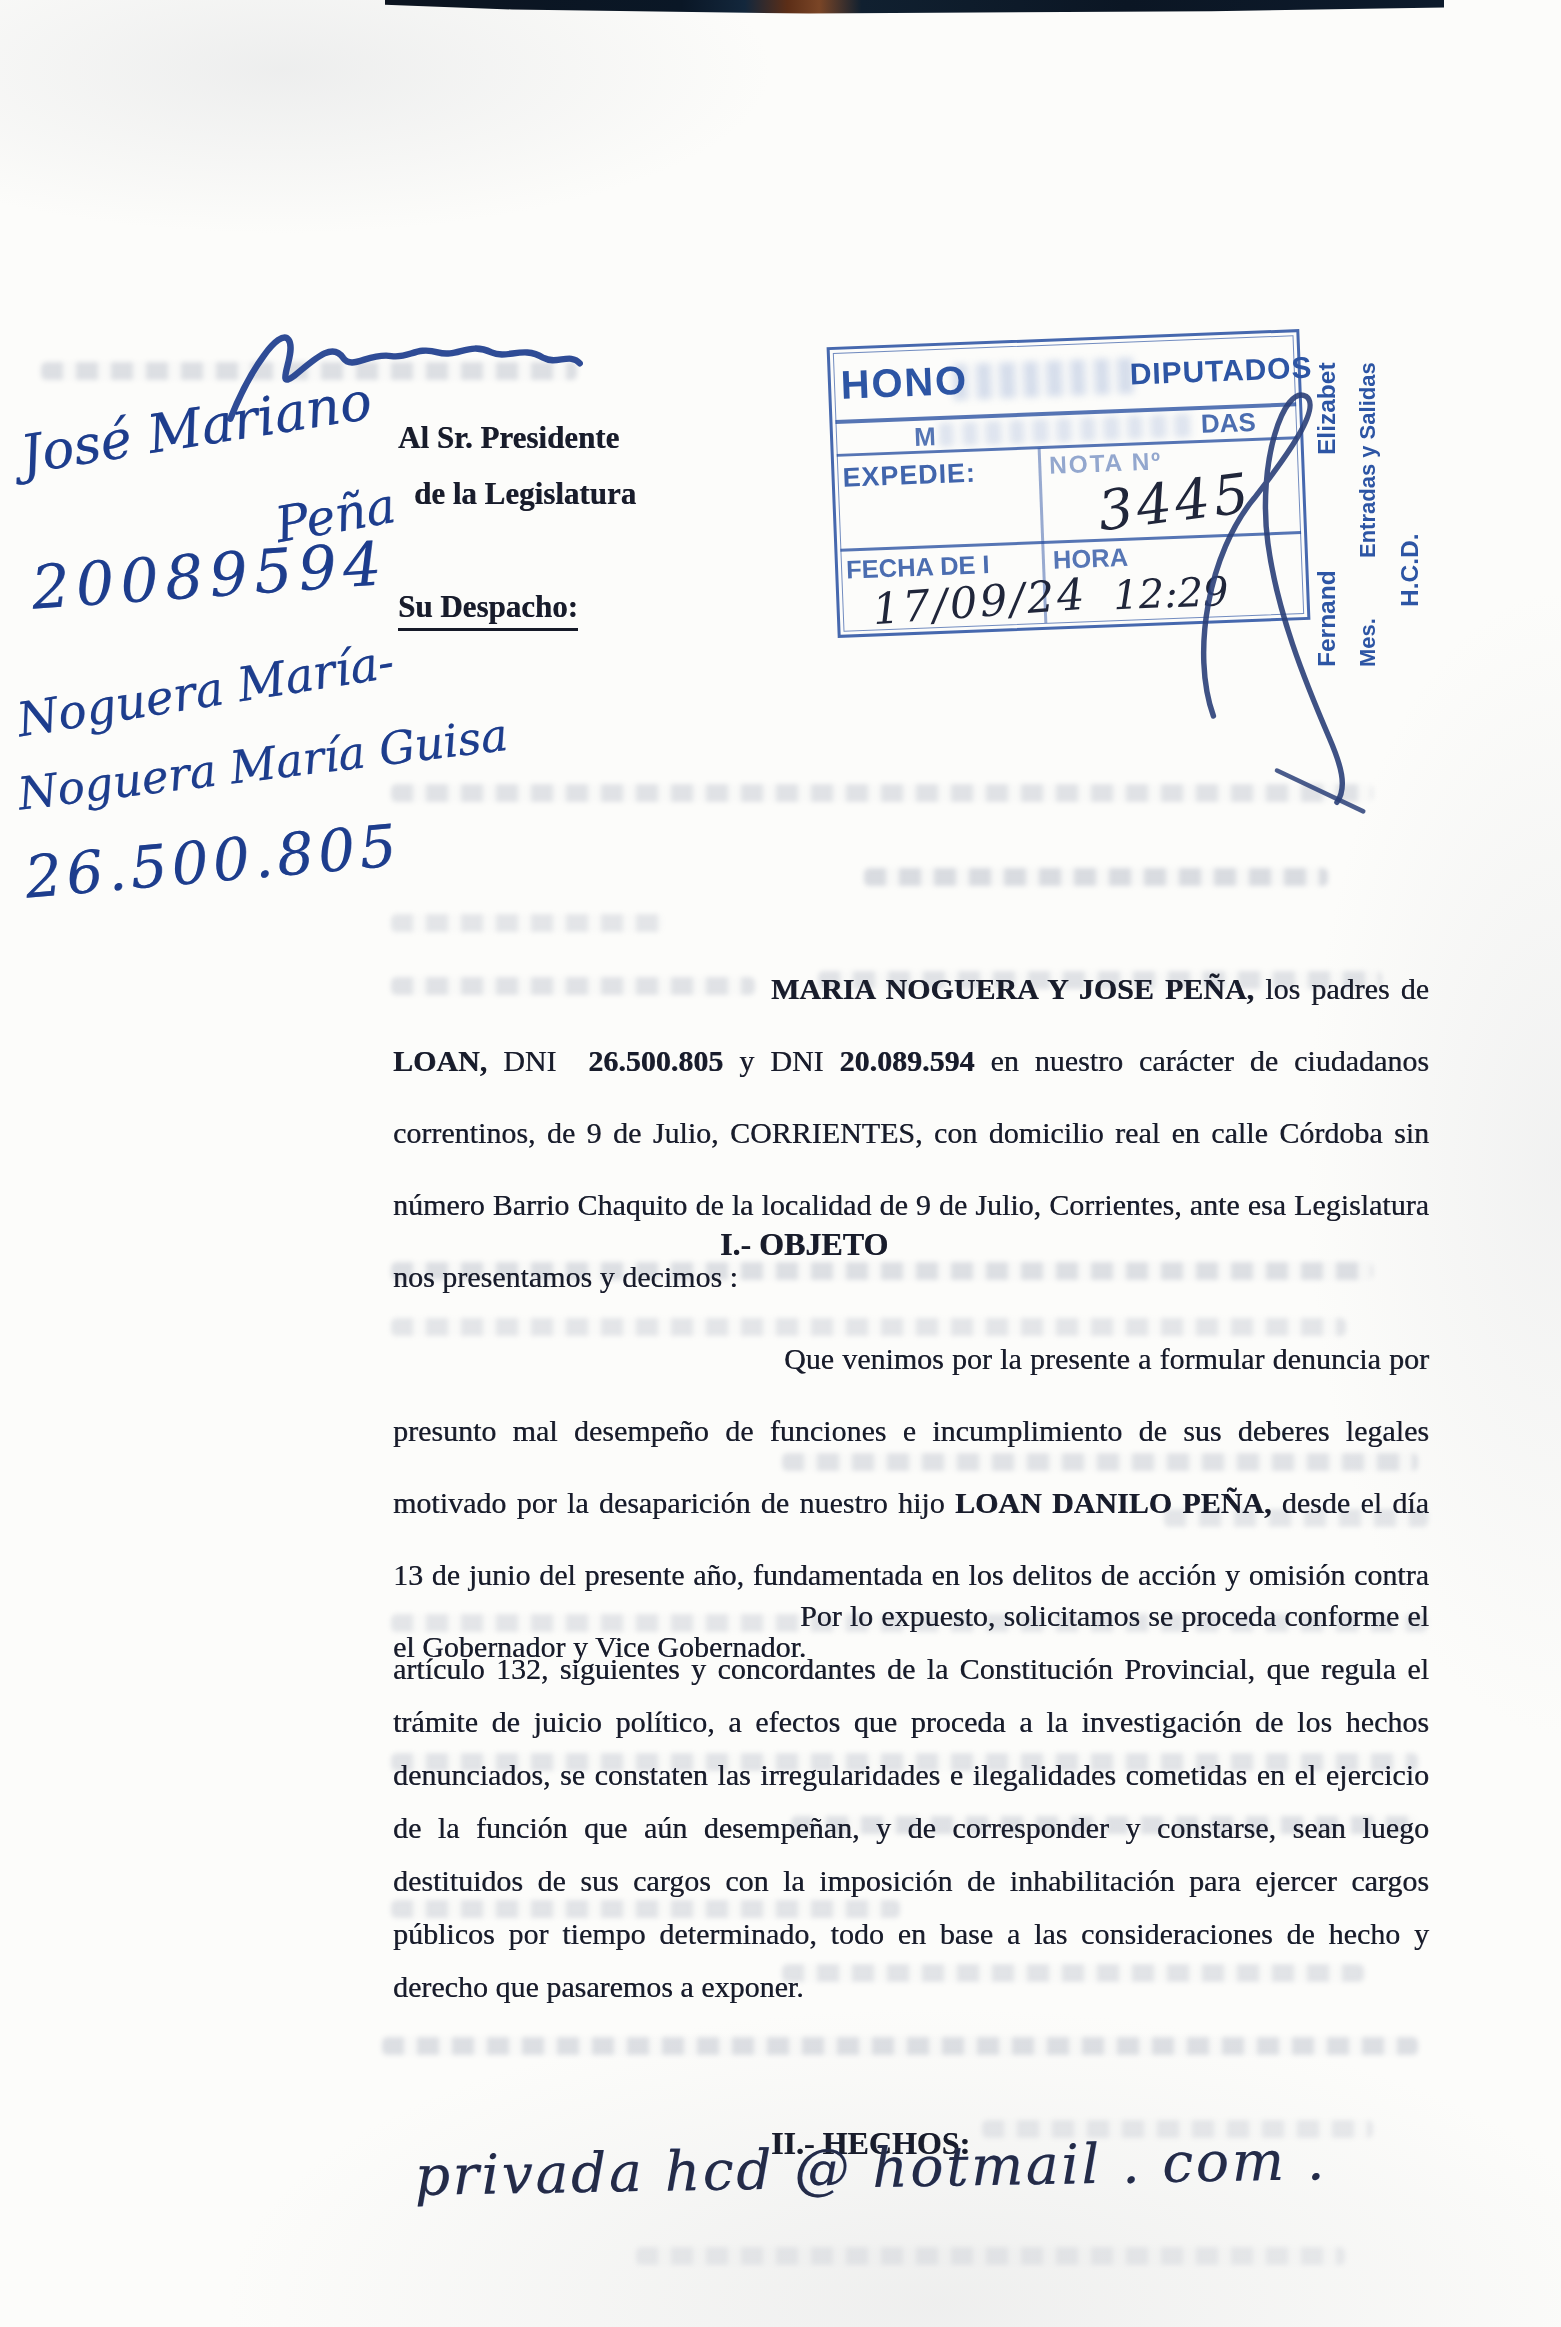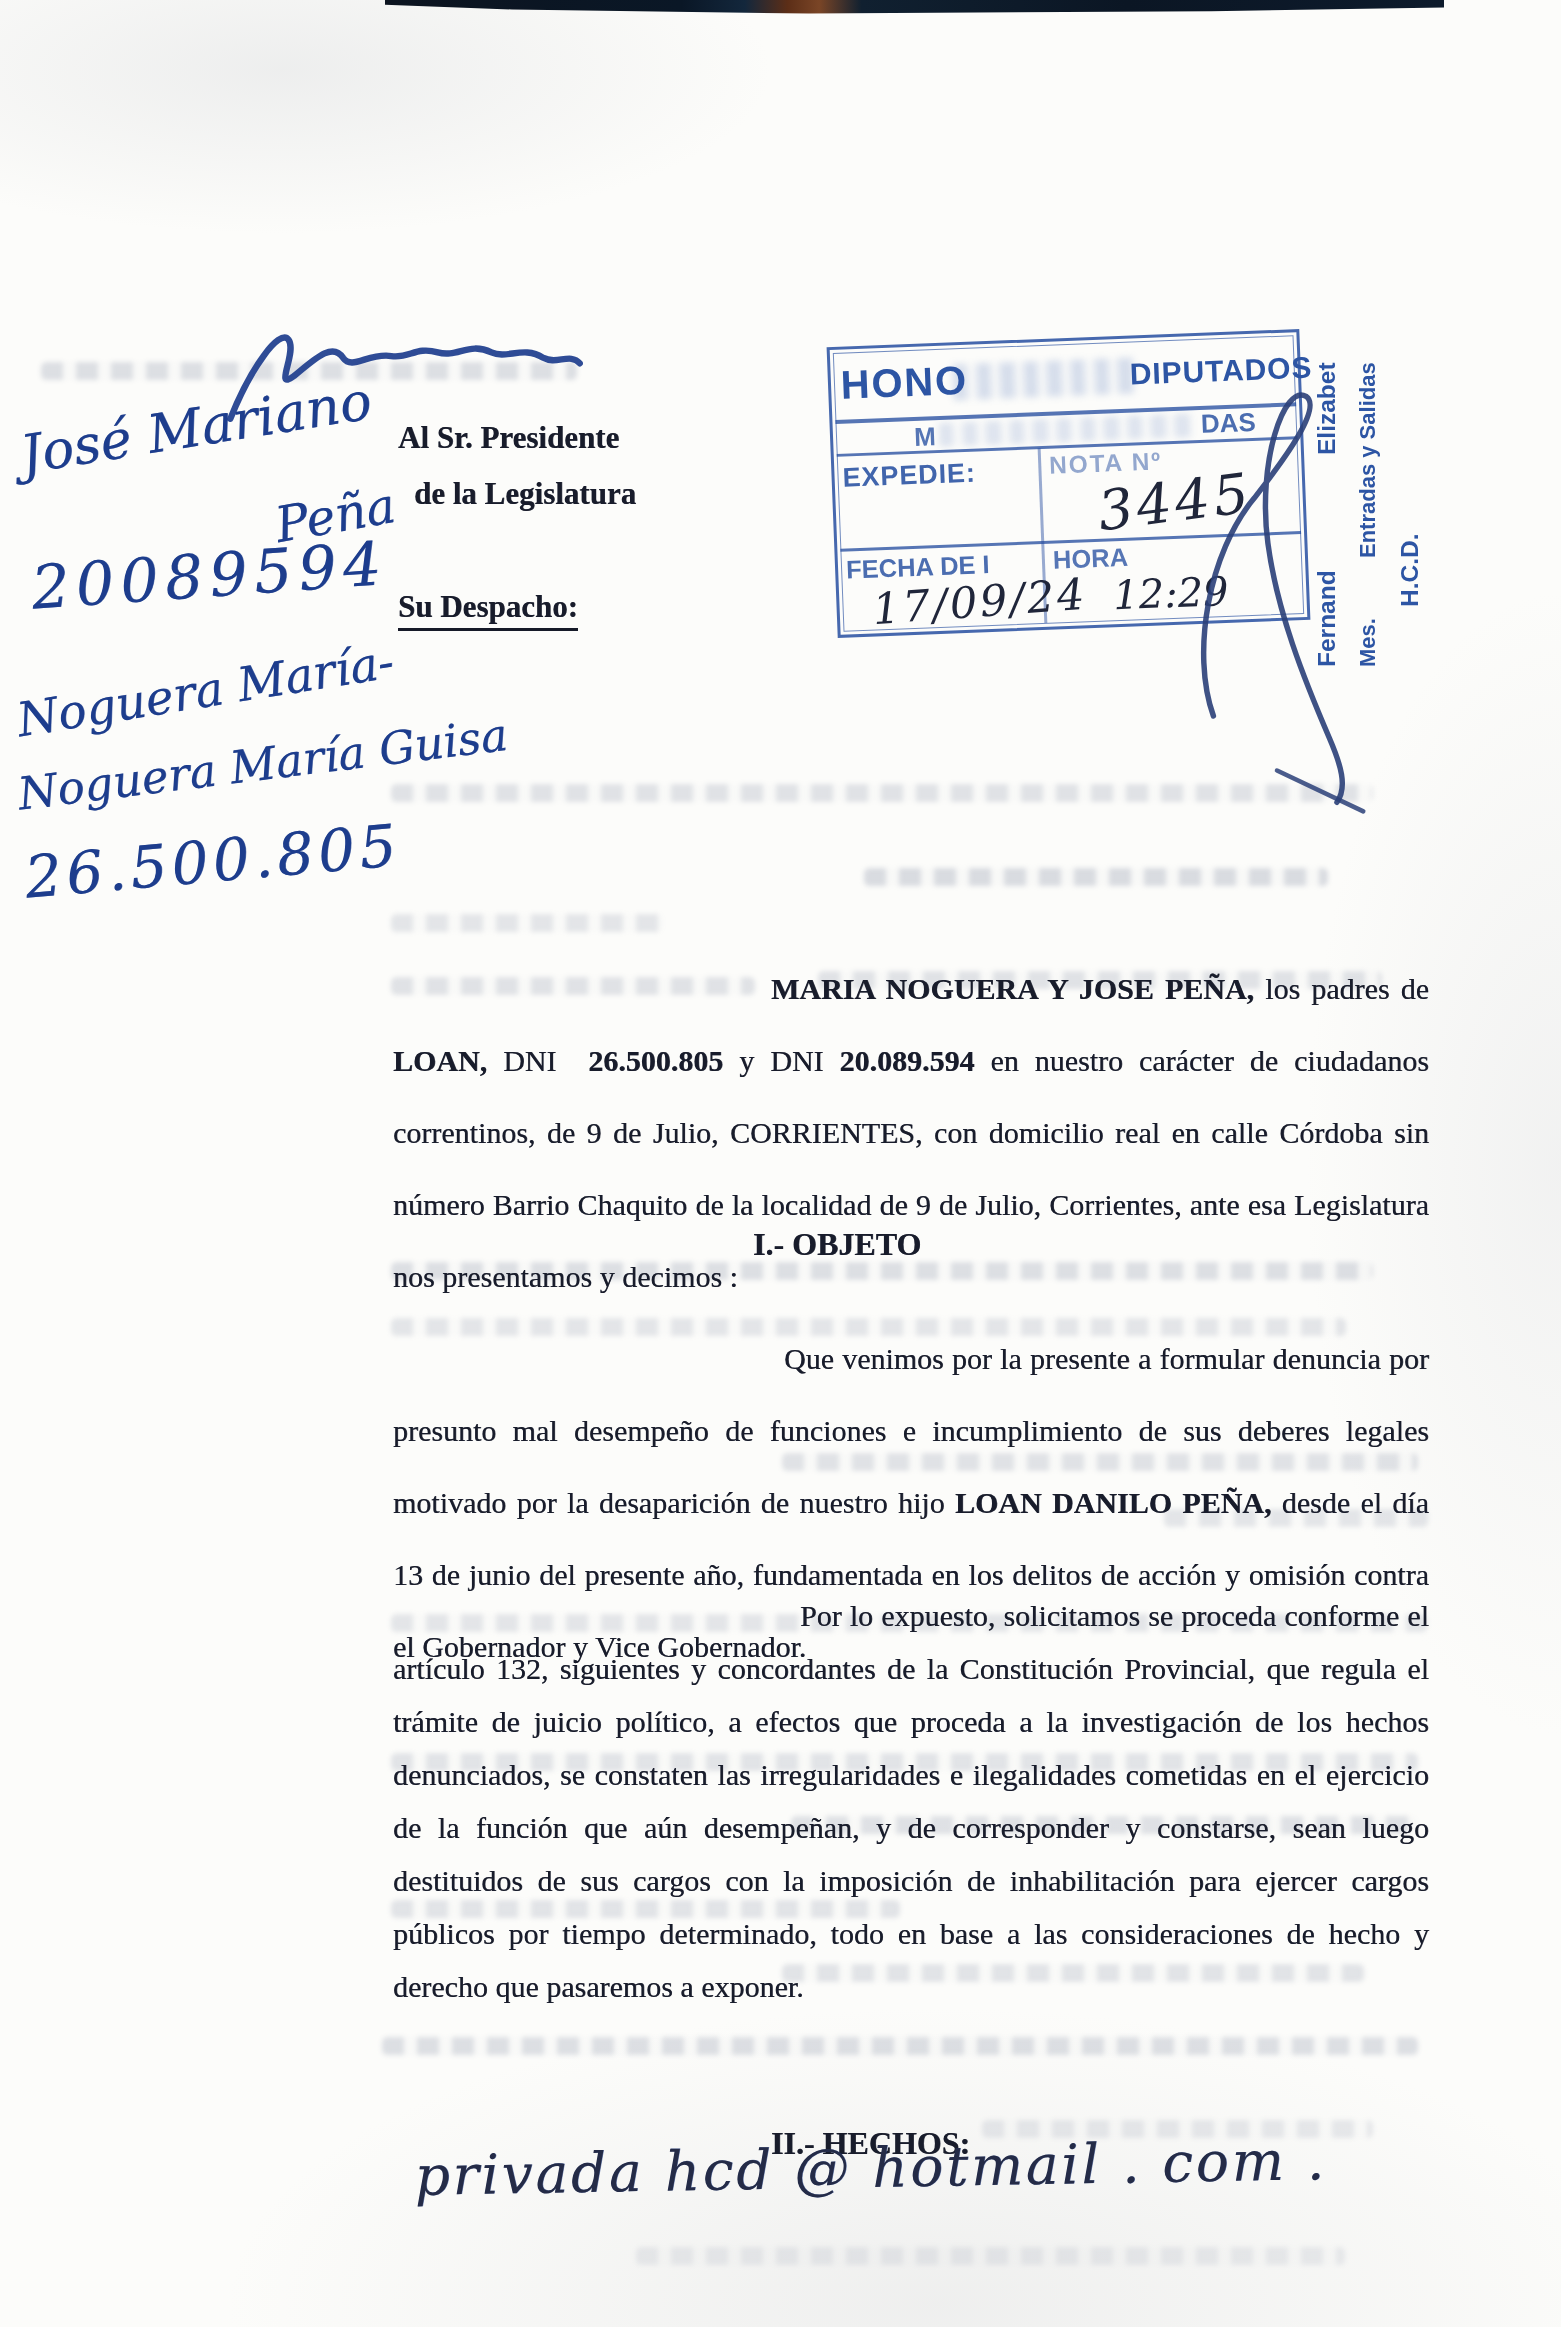--- a/index.html
+++ b/index.html
@@ -124,21 +124,21 @@
   </div>
 
   <svg style="position:absolute;left:1177px;top:380px;" width="200" height="445" viewBox="0 0 220 490">
     <path d="M40,370 C15,300 35,190 85,130 C120,85 160,30 142,18 C118,4 88,90 100,180 C110,255 140,330 168,395 C180,423 188,448 176,465" fill="none" stroke="#2a3f78" stroke-width="6" stroke-linecap="round" opacity=".9"></path>
     <path d="M110,430 L205,475" fill="none" stroke="#2a3f78" stroke-width="5" stroke-linecap="round" opacity=".85"></path>
   </svg>
 
 
   <p class="para typed" style="top:953px;text-indent:378px;margin:0;"><span class="b">MARIA NOGUERA Y JOSE PEÑA,</span><span> los padres de </span><span class="b">LOAN,</span><span> DNI&nbsp; </span><span class="b">26.500.805</span><span> y DNI </span><span class="b">20.089.594</span><span> en nuestro carácter de ciudadanos correntinos, de 9 de Julio, CORRIENTES, con domicilio real en calle Córdoba sin número Barrio Chaquito de la localidad de 9 de Julio, Corrientes, ante esa Legislatura nos presentamos y decimos :</span></p>
 
-  <div class="typed hline" style="position:absolute;left:753px;top:1226px;font-size:32px;">I.- OBJETO</div>
+  <div class="typed hline" style="position:absolute;left:720px;top:1226px;font-size:32px;">I.- OBJETO</div>
 
   <p class="para typed" style="top:1323px;text-indent:391px;margin:0;"><span>Que venimos por la presente a formular denuncia por presunto mal desempeño de funciones e incumplimiento de sus deberes legales motivado por la desaparición de nuestro hijo </span><span class="b">LOAN DANILO PEÑA,</span><span> desde el día 13 de junio del presente año, fundamentada en los delitos de acción y omisión contra el Gobernador y Vice Gobernador.</span></p>
   <p class="para typed" style="top:1589px;text-indent:407px;margin:0;line-height:53px;"><span>Por lo expuesto, solicitamos se proceda conforme el artículo 132, siguientes y concordantes de la Constitución Provincial, que regula el trámite de juicio político, a efectos que proceda a la investigación de los hechos denunciados, se constaten las irregularidades e ilegalidades cometidas en el ejercicio de la función que aún desempeñan, y de corresponder y constarse, sean luego destituidos de sus cargos con la imposición de inhabilitación para ejercer cargos públicos por tiempo determinado, todo en base a las consideraciones de hecho y derecho que pasaremos a exponer.</span></p>
 
   <div class="typed hline" style="position:absolute;left:771px;top:2089px;font-size:32px;margin-top:36px;">II.- HECHOS:</div>
 
   <div class="ink" style="left:414px;top:2144px;font-size:55px;letter-spacing:2.7px;color:#242b47;transform:rotate(-1deg);transform-origin:left top;">privada hcd @ hotmail . com .</div>
 
 
 </div>

